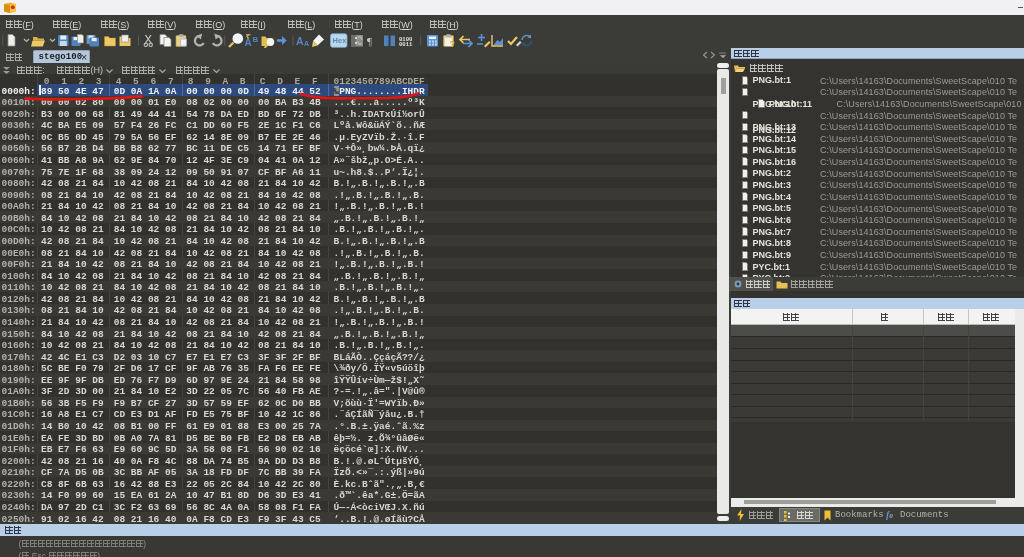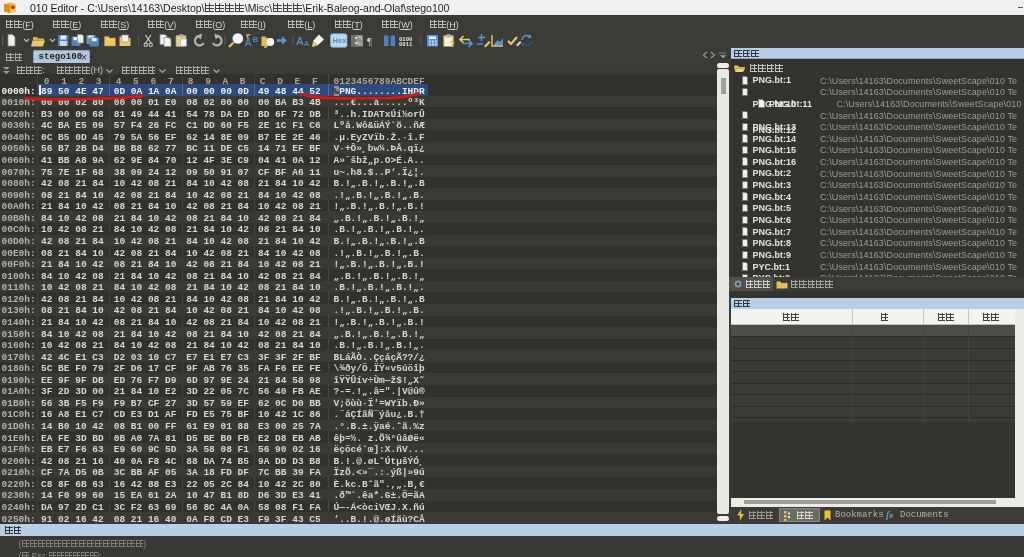--- a/index.html
+++ b/index.html
@@ -92,21 +92,20 @@
       <path d="M1.5 1.5l3 3 3-3" stroke="#a8a8a0" fill="none" stroke-width="1.2"></path>
     </svg>
 
 <div class="abs" style="left:0;top:0;width:1024px;height:14.5px;background:#f1f1f4"></div>
 <svg class="abs" style="left:3px;top:1.5px" width="14" height="12" viewBox="0 0 14 12">
       <path d="M1 2l6-1.5L13 2v7.5L7 11 1 9.5z" fill="#f0b428"></path>
       <path d="M1 2l6 1v8L1 9.5z" fill="#d89010"></path>
       <path d="M7 3l6-1v7.5L7 11z" fill="#fac84a"></path>
       <circle cx="9.8" cy="5.2" r="2" fill="#d03020"></circle>
     </svg>
-<div class="abs" style="left:30px;top:1.5px;font-size:10.5px;color:#1c1c1c">010 Editor - C:\Users\14163\Desktop\<b class="j"></b><b class="j"></b><b class="j"></b><b class="j"></b>\Misc\<b class="j"></b><b class="j"></b><b class="j"></b>\Erik-Baleog-and-Olaf\stego100</div>
 <div class="abs" style="left:1018px;top:6.5px;width:5px;height:1.5px;background:#555"></div>
 
 <div class="abs" style="left:0;top:14.5px;width:1024px;height:18.5px;background:#3b3b38"></div>
 <div class="abs" style="top:19.5px;left:0;width:1024px;color:#d6d6ce;font-size:9px">
 <span class="abs" style="left:5px"><b class="j"></b><b class="j"></b>(<u>F</u>)</span>
 <span class="abs" style="left:52px"><b class="j"></b><b class="j"></b>(<u>E</u>)</span>
 <span class="abs" style="left:100px"><b class="j"></b><b class="j"></b>(<u>S</u>)</span>
 <span class="abs" style="left:147px"><b class="j"></b><b class="j"></b>(<u>V</u>)</span>
 <span class="abs" style="left:195px"><b class="j"></b><b class="j"></b>(<u>O</u>)</span>
 <span class="abs" style="left:240px"><b class="j"></b><b class="j"></b>(<u>I</u>)</span>

